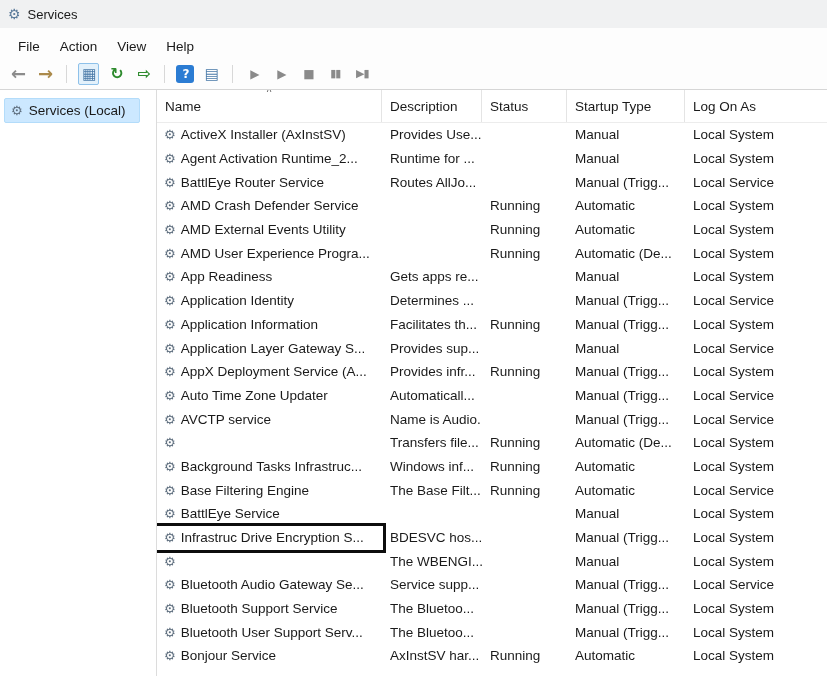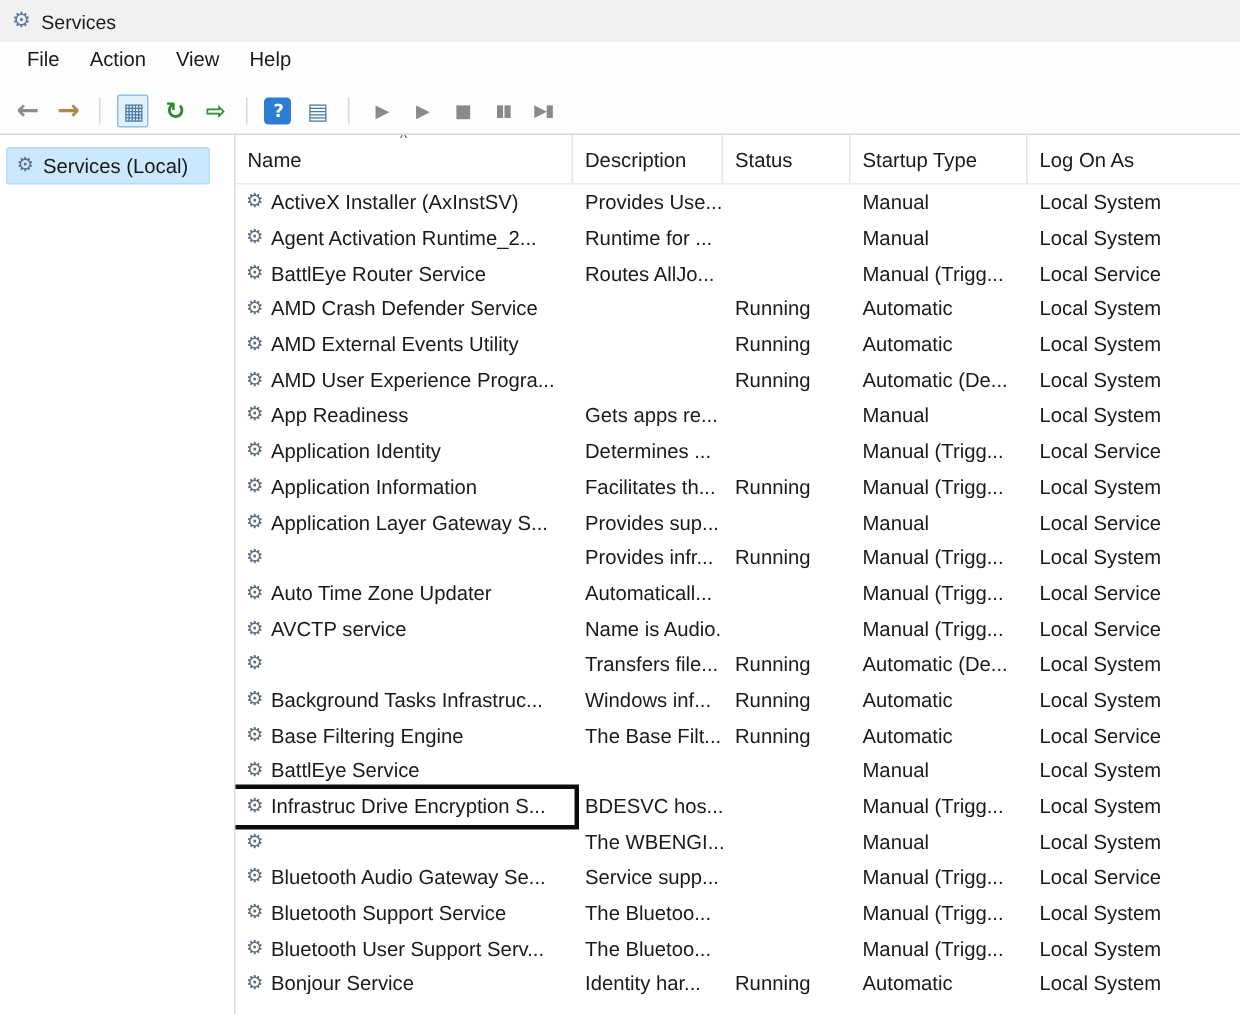--- a/index.html
+++ b/index.html
@@ -6,21 +6,21 @@
   html,body { background:#fff; }
   body { font-family:"Liberation Sans", sans-serif; color:#1a1a1a; }
 
   .window { width:827px; height:676px; background:#ffffff; overflow:hidden; position:relative; }
 
   
   .titlebar { height:28px; background:#f0f1f2; display:flex; align-items:center; padding-left:8px; gap:7px; font-size:13px; }
   .title-gear { font-family:"DejaVu Sans", sans-serif; font-size:14px; color:#5b7b9a; }
 
   
-  .menubar { height:30px; display:flex; align-items:flex-start; padding-left:8px; font-size:13.5px; background:#fdfdfd; }
+  .menubar { height:30px; display:flex; align-items:flex-end; padding-left:8px; font-size:13.5px; background:#fdfdfd; }
   .menu-item { padding:4px 10px; cursor:default; }
 
   
   .toolbar { height:32px; display:flex; align-items:center; padding-left:8px; gap:7px; border-bottom:1px solid #d6d6d6; background:#fdfdfd; }
   .tb-icon { min-width:20px; height:22px; display:flex; align-items:center; justify-content:center;
              font-family:"DejaVu Sans", sans-serif; font-size:15px; padding:0 3px; letter-spacing:-1px; }
   .tb-icon.selected { border:1px solid #8ec1ea; background:#e3f1fb; border-radius:2px; }
   .tb-icon.badge { border-radius:3px; width:18px; height:18px; min-width:18px; padding:0; font-weight:bold; }
   .tb-sep { width:1px; height:18px; background:#d8d8d8; margin:0 4px; }
 
@@ -210,20 +210,21 @@
               <span>Application Layer Gateway S...</span>
             </div>
             <div class="cell">Provides sup...</div>
             <div class="cell"></div>
             <div class="cell">Manual</div>
             <div class="cell">Local Service</div>
           </div>
           <div class="row">
             <div class="cell name">
               <span class="gear">⚙</span>
+              <span>AppX Deployment Service (A...</span>
             </div>
             <div class="cell">Provides infr...</div>
             <div class="cell">Running</div>
             <div class="cell">Manual (Trigg...</div>
             <div class="cell">Local System</div>
           </div>
           <div class="row">
             <div class="cell name">
               <span class="gear">⚙</span>
               <span>Auto Time Zone Updater</span>
@@ -330,21 +331,21 @@
             <div class="cell">The Bluetoo...</div>
             <div class="cell"></div>
             <div class="cell">Manual (Trigg...</div>
             <div class="cell">Local System</div>
           </div>
           <div class="row">
             <div class="cell name">
               <span class="gear">⚙</span>
               <span>Bonjour Service</span>
             </div>
-            <div class="cell">Identity har...</div>
+            <div class="cell">AxInstSV har...</div>
             <div class="cell">Running</div>
             <div class="cell">Automatic</div>
             <div class="cell">Local System</div>
           </div>
         </div>
     </div>
 
   </div>
 </div>
 

